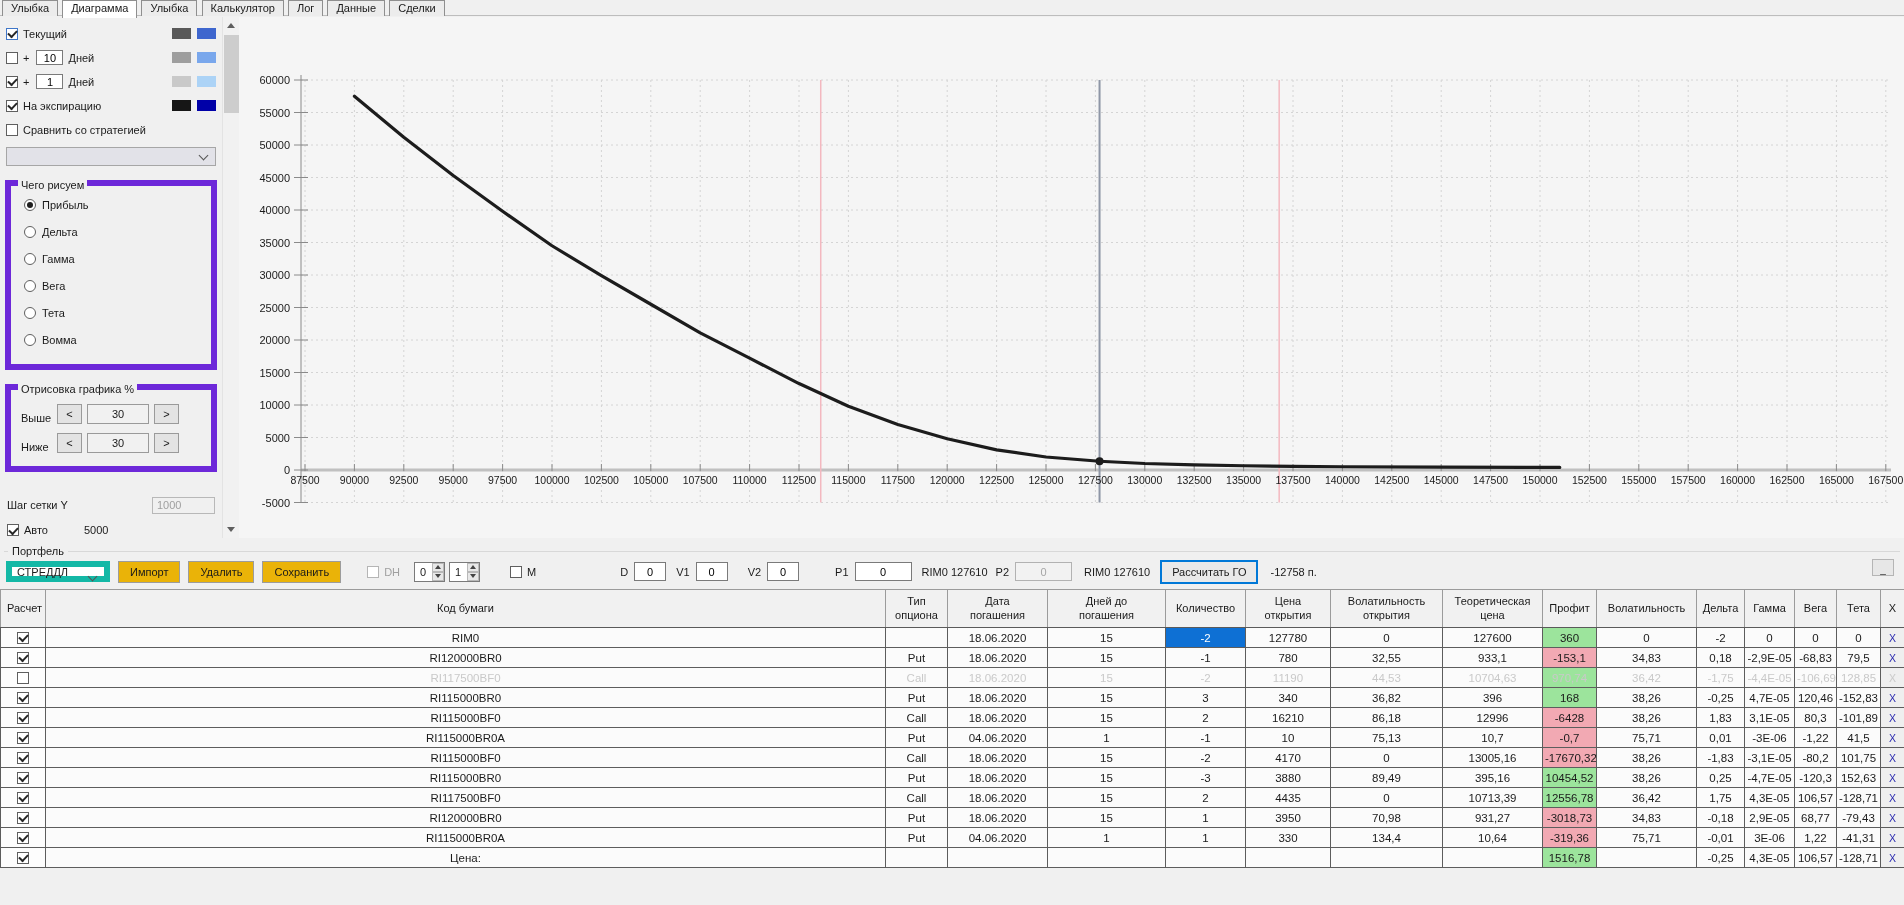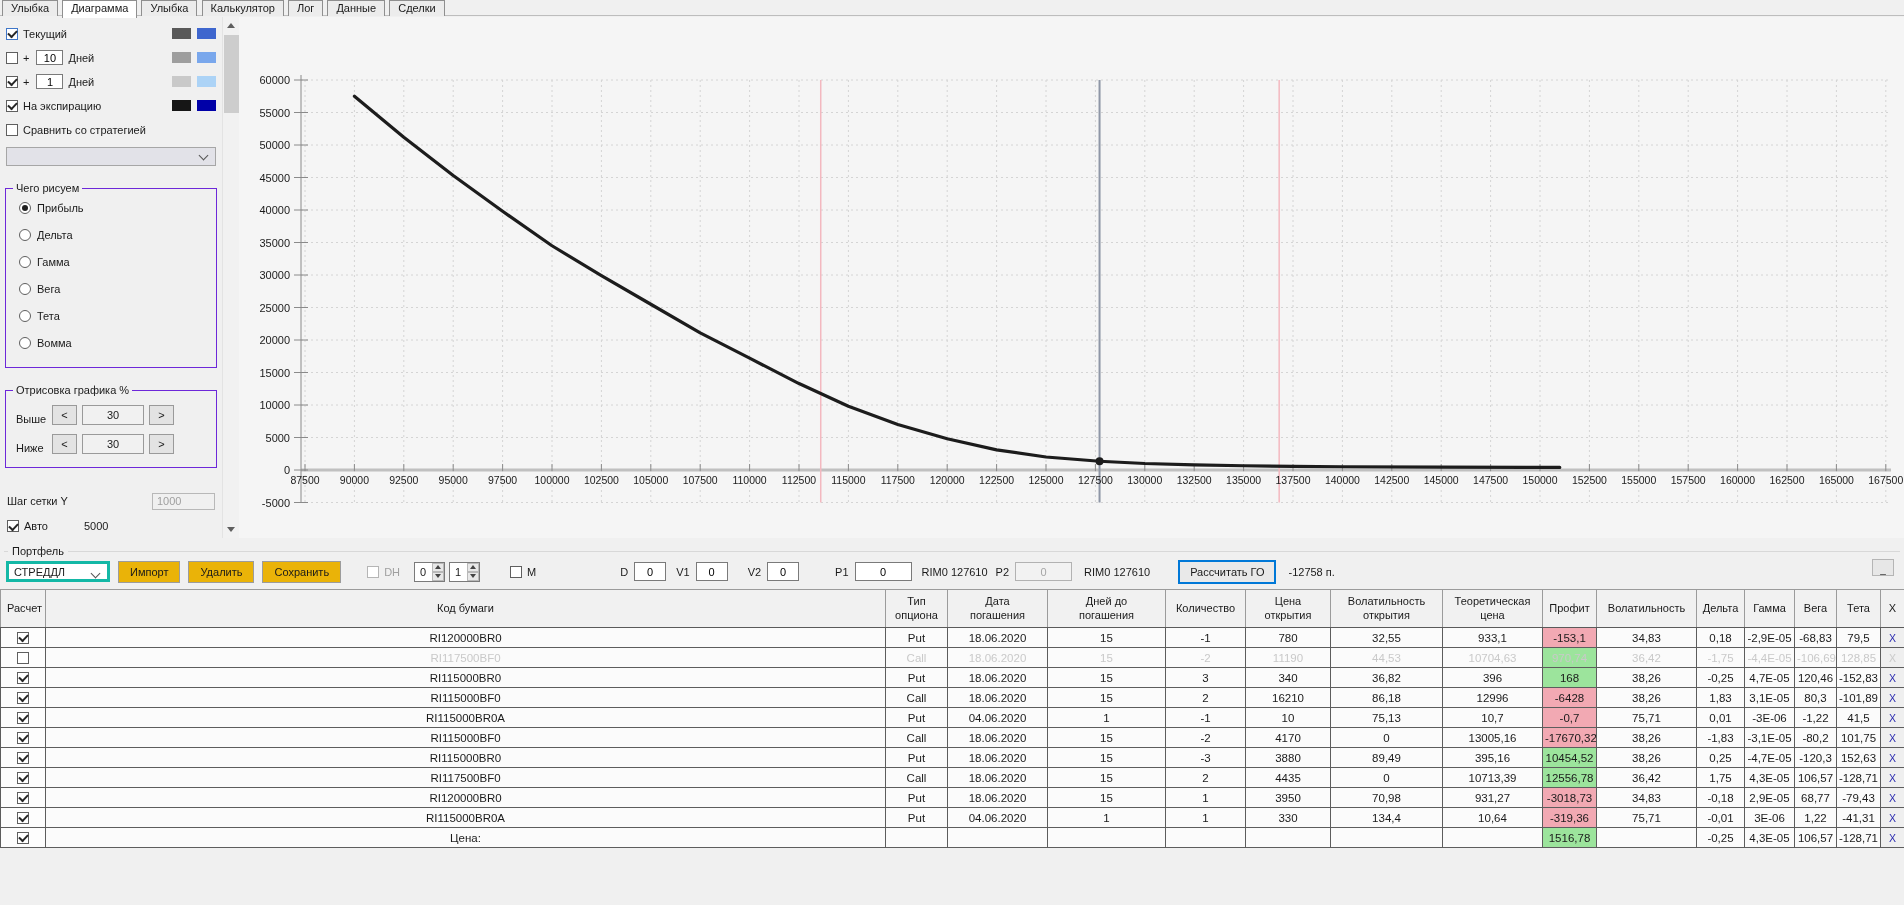--- a/index.html
+++ b/index.html
@@ -22,21 +22,21 @@
   .cb.dis{border-color:#b5b5b5}
   .slabel{margin-left:5px}
   .slabel.gray{color:#9f9f9f}
   .sp{flex:1}
   .sw{width:19px;height:11px;margin-left:6px;flex:none}
   .sinput{width:27px;height:15px;border:1px solid #7a7a7a;background:#fff;text-align:center;
        font:inherit;padding:0;margin-left:7px}
   .scombo{margin:10px 6px 0;height:19px;background:#e2e2e8;border:1px solid #a6a6a6;position:relative}
   .chev{position:absolute;right:8px;top:4px;width:7px;height:7px;
        border-right:1px solid #555;border-bottom:1px solid #555;transform:rotate(45deg)}
-  .gbox{border:1px solid #6d28d9;margin:22px 5px 0;position:relative;padding:12px 8px 4px}
+  .gbox{border:6px solid #6d28d9;margin:14px 5px 0;position:relative;padding:12px 8px 4px}
   .gtitle{position:absolute;top:-7px;left:7px;background:#f0f0f0;padding:0 3px}
   .rrow{display:flex;align-items:center;margin:0 0 14px 5px;height:13px}
   .radio{width:12px;height:12px;border:1px solid #5f5f5f;border-radius:50%;background:#fff;position:relative;flex:none}
   .radio.sel::after{content:"";position:absolute;inset:2px;border-radius:50%;background:#1f1f1f}
   .rlabel{margin-left:6px}
   .rgrow{display:flex;align-items:flex-end;margin:2px 0 9px 2px}
   .rglabel{width:36px}
   .sbtn{width:25px;height:20px;border:1px solid #9a9a9a;background:#e3e3e3;
        display:flex;align-items:center;justify-content:center}
   .vbox{width:62px;height:20px;border:1px solid #9a9a9a;background:#f1f1f1;margin:0 5px;
@@ -57,37 +57,37 @@
   .sthumb{position:absolute;left:1px;top:18px;width:15px;height:78px;background:#cdcdcd}
   
   .chartwrap{position:absolute;left:239px;top:17px;width:1665px;height:521px;background:#f5f5f5}
   .chart-title{position:absolute;top:11px;left:0;width:100%;text-align:center;font-size:12px;color:#111}
   #plot{position:absolute;left:0;top:18px}
   
   .portfolio{position:absolute;left:0;top:544px;width:1904px;height:361px;background:#f0f0f0}
   .pline{position:absolute;top:7px;left:4px;right:4px;border-top:1px solid #d8d8d8}
   .plabel{position:absolute;top:1px;left:8px;background:#f0f0f0;padding:0 4px}
   .ptoolbar{position:absolute;top:15px;left:4px;right:4px;height:25px;display:flex;align-items:center}
-  .pcombo{width:104px;height:21px;background:#fff;border:3px solid #14b8a6;position:relative;
+  .pcombo{width:104px;height:21px;background:#fff;border:6px solid #14b8a6;position:relative;
        display:flex;align-items:center;padding-left:5px;margin-left:2px}
   .pcombo .chev{top:6px}
   .btn{height:22px;border:1px solid #9c9c9c;background:#eab308;display:flex;align-items:center;
        justify-content:center;padding:0 11px;margin-left:8px}
   .chkgrp{display:flex;align-items:center}
   .lbl{white-space:nowrap}
   .spin{width:31px;height:20px;border:1px solid #7a7a7a;background:#fff;position:relative;
        display:flex;align-items:center;padding-left:5px}
   .sparr{position:absolute;right:0;top:0;width:12px;height:18px;display:flex;flex-direction:column}
   .spbtn{flex:1;background:#e8e8e8;border:1px solid #b9b9b9;display:flex;align-items:center;justify-content:center}
   .spbtn.up::after{content:"";border-left:3px solid transparent;border-right:3px solid transparent;border-bottom:4px solid #444}
   .spbtn.down::after{content:"";border-left:3px solid transparent;border-right:3px solid transparent;border-top:4px solid #444}
   .ptb{width:32px;height:19px;border:1px solid #7a7a7a;background:#fff;text-align:center;font:inherit;padding:0;margin-left:6px}
   .ptb.wide{width:57px}
   .ptb.disd{background:#f2f2f2;color:#a5a5a5;border-color:#b2b2b2}
-  .calcbtn{height:24px;border:2px solid #0078d7;background:#e9e9e9;padding:0 10px;margin-left:28px;
+  .calcbtn{height:24px;border:2px solid #0078d7;background:#e9e9e9;padding:0 10px;margin-left:10px;
        display:flex;align-items:center}
   .collapsebox{position:absolute;right:6px;top:0;width:22px;height:17px;background:#e7e7e7;
        border:1px solid #b5b5b5;display:flex;align-items:flex-end;justify-content:center;font-size:10px;color:#333}
   
   #ptable{position:absolute;top:45px;left:0;width:1904px;border-collapse:collapse;table-layout:fixed;background:#fbfbfb}
   #ptable th{background:#f1f1f1;border:1px solid #9b9b9b;border-bottom:1px solid #5a5a5a;font-weight:normal;
        height:38px;white-space:pre-line;padding:0 2px;font-size:11px;line-height:1.25;text-align:center;overflow:hidden}
   #ptable th.left{text-align:left;padding-left:6px}
   #ptable td{border:1px solid #5d5d5d;height:20px;text-align:center;padding:0 2px;overflow:hidden;
        font-size:11.5px;white-space:nowrap}
@@ -475,20 +475,40 @@
           <th>Вега</th>
           <th>Тета</th>
           <th>X</th>
         </tr>
       </thead>
       <tbody>
         <tr>
           <td class="cbcell">
             <div class="cb checked"></div>
           </td>
+          <td>RIM0</td>
+          <td></td>
+          <td>18.06.2020</td>
+          <td>15</td>
+          <td class="qsel">-2</td>
+          <td>127780</td>
+          <td>0</td>
+          <td>127600</td>
+          <td class="pg">360</td>
+          <td>0</td>
+          <td>-2</td>
+          <td>0</td>
+          <td>0</td>
+          <td>0</td>
+          <td class="xcell">X</td>
+        </tr>
+        <tr>
+          <td class="cbcell">
+            <div class="cb checked"></div>
+          </td>
           <td>RI120000BR0</td>
           <td>Put</td>
           <td>18.06.2020</td>
           <td>15</td>
           <td>-1</td>
           <td>780</td>
           <td>32,55</td>
           <td>933,1</td>
           <td class="pr">-153,1</td>
           <td>34,83</td>

